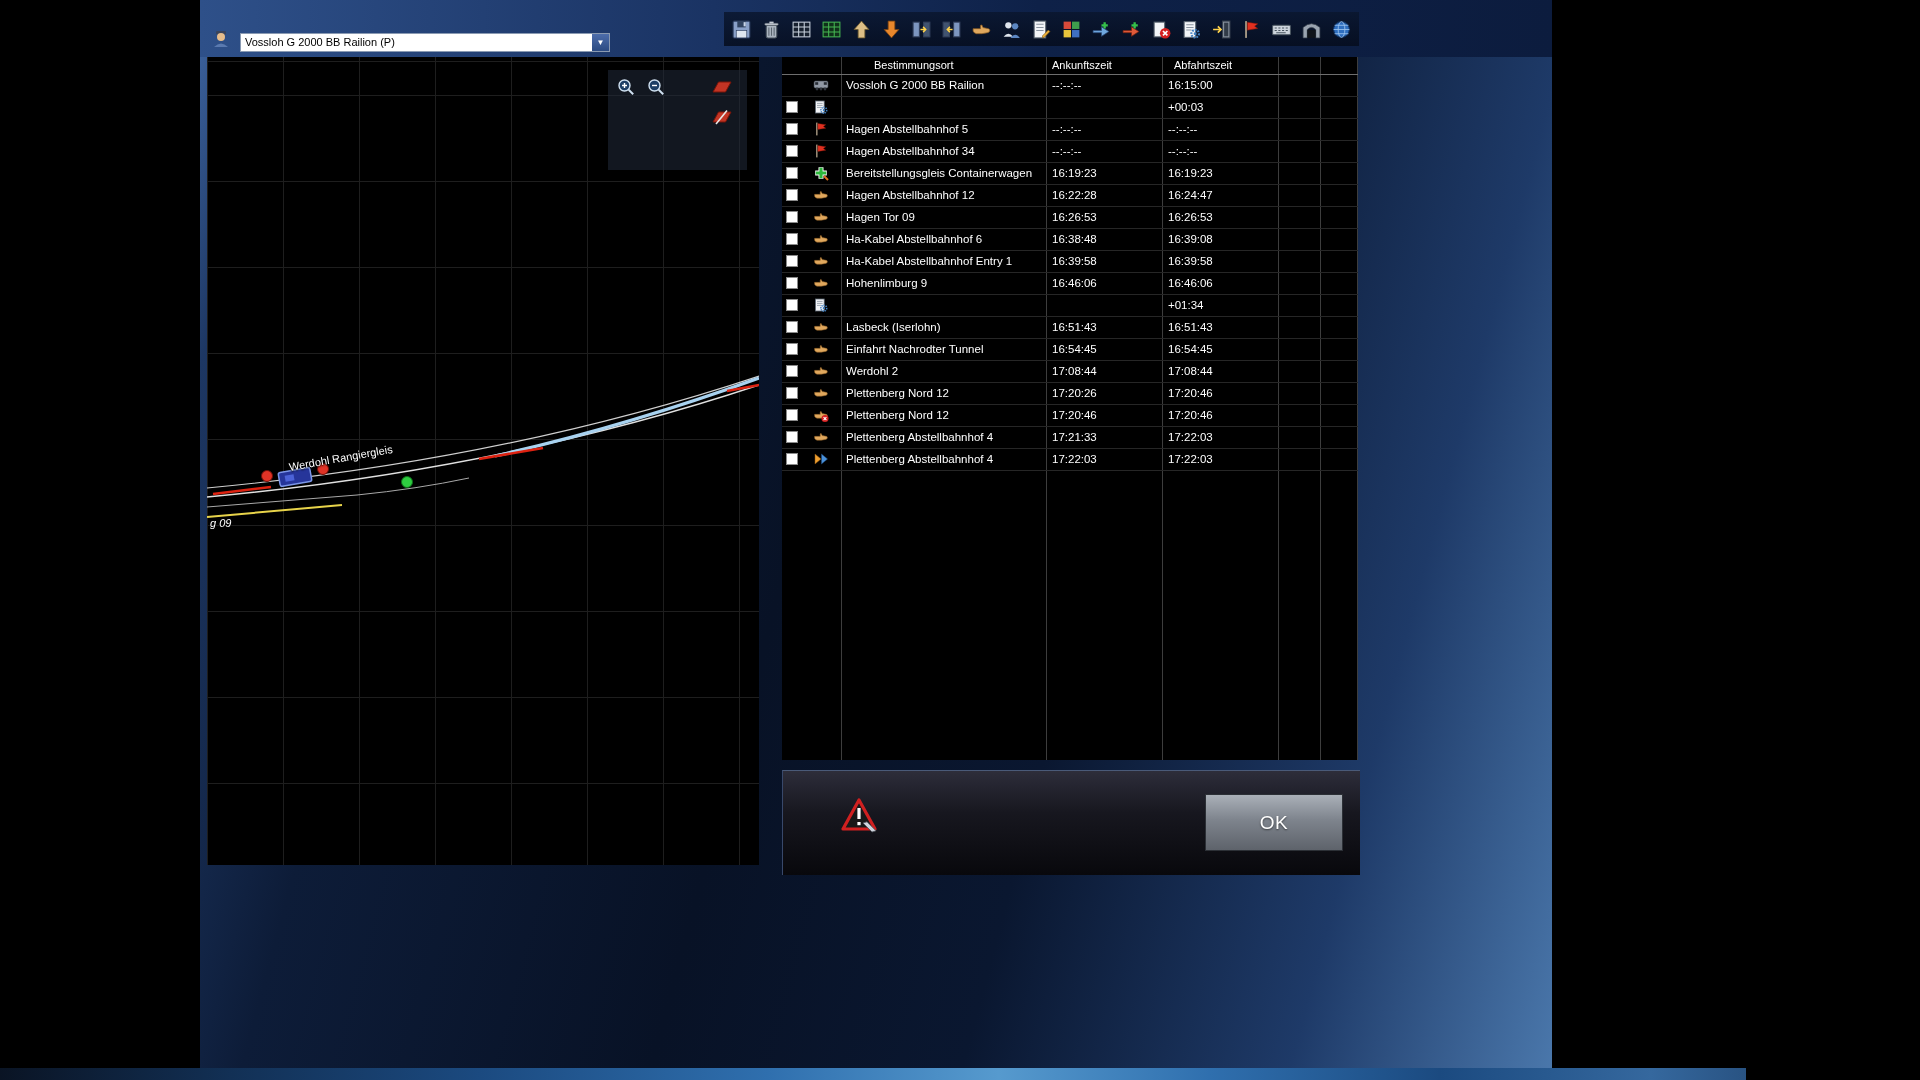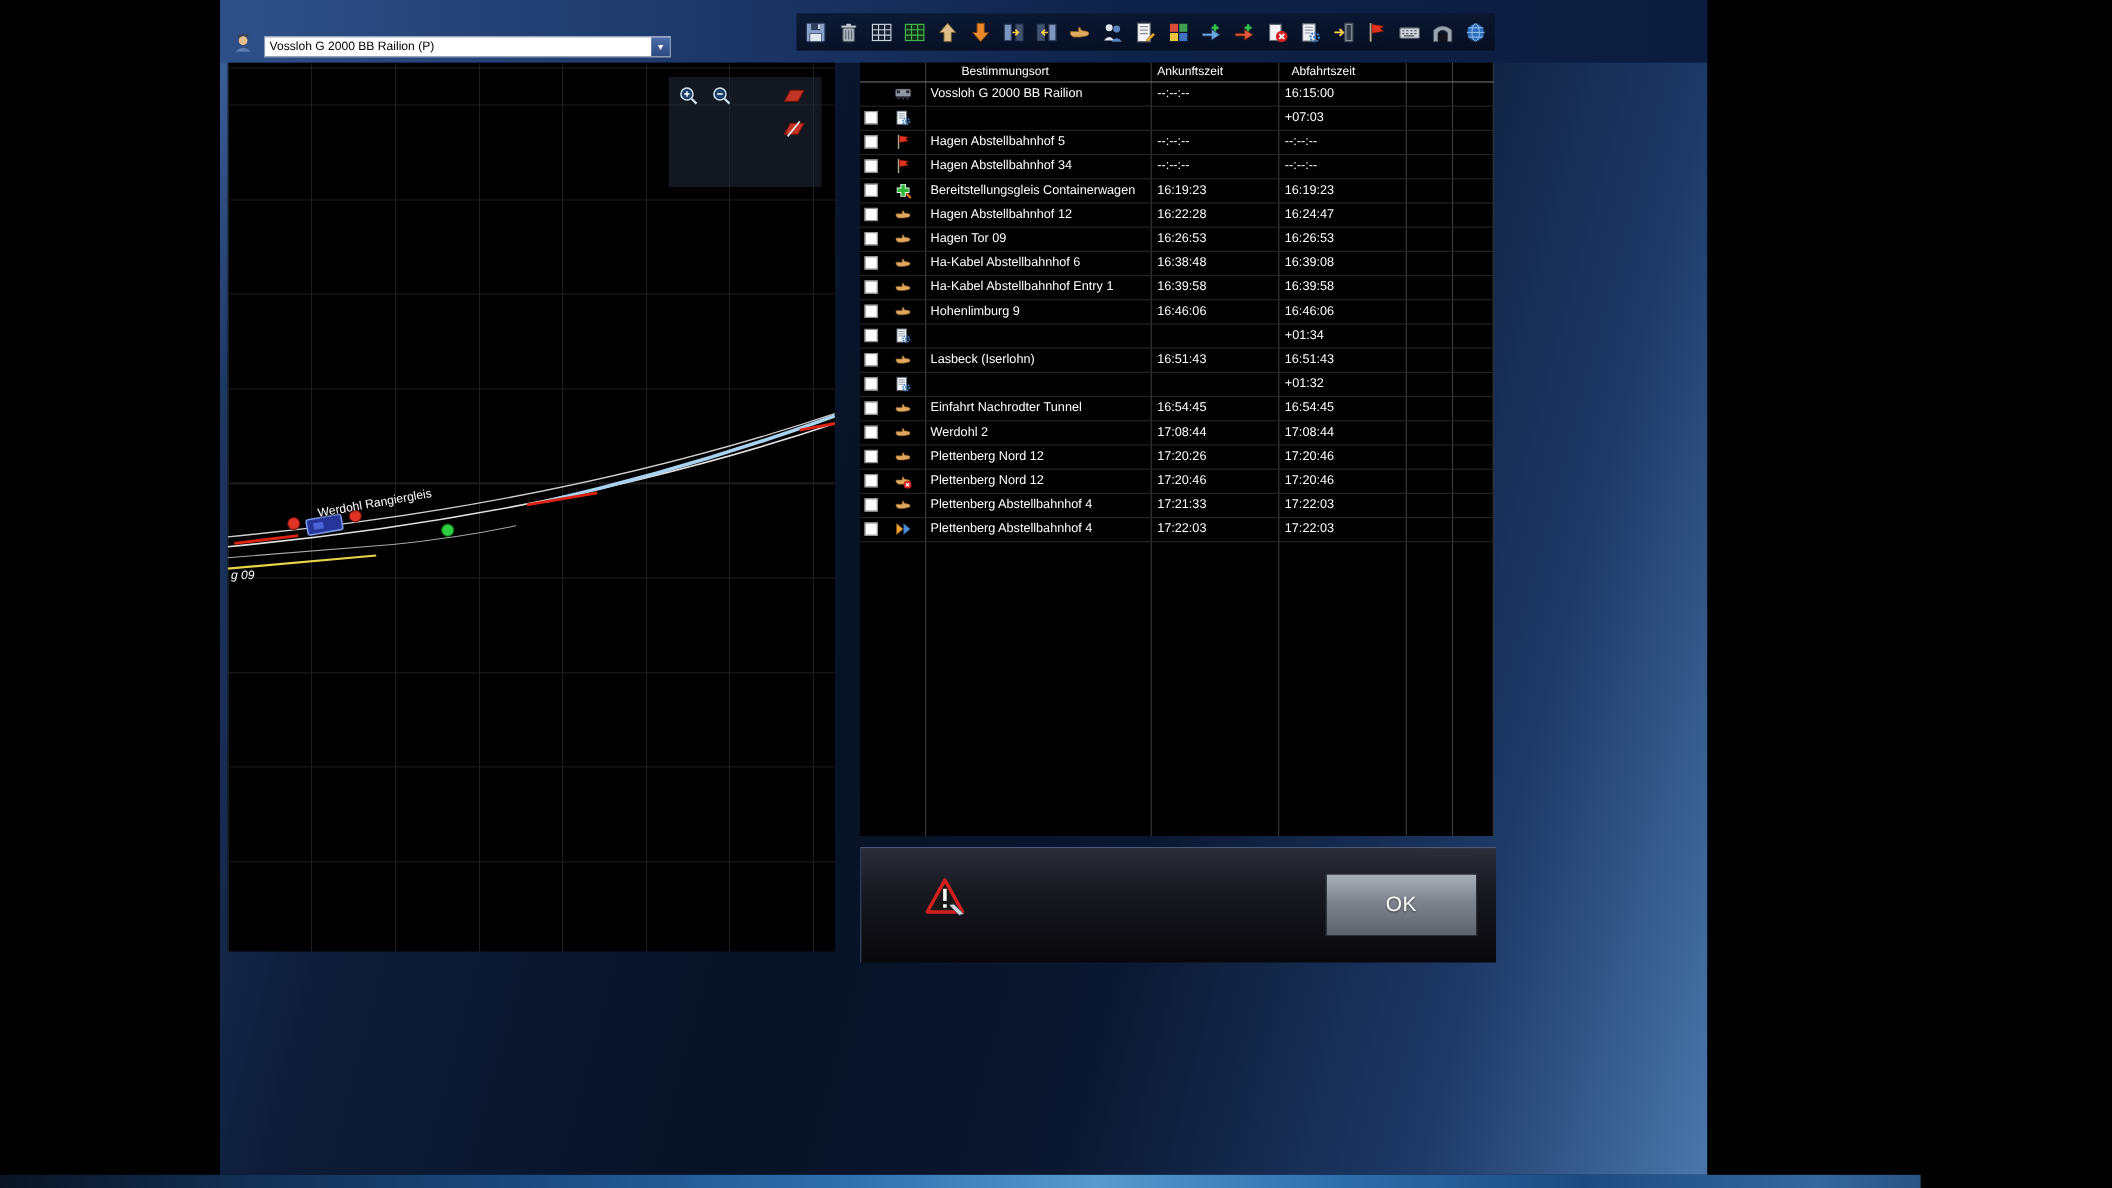--- a/index.html
+++ b/index.html
@@ -309,21 +309,21 @@
   <div class="trow">
     <span class="cb"></span>
     <span class="ic-cell"><svg viewBox="0 0 20 20">
                 <rect x="3" y="2.5" width="11" height="15" fill="#f2f4f7" stroke="#5a6570"></rect>
                 <path d="M5 5.5 h7 M5 8 h7 M5 10.5 h5" stroke="#8a94a0" stroke-width="1"></path>
                 <circle cx="13.5" cy="14" r="3.6" fill="none" stroke="#3f7fc2" stroke-width="2" stroke-dasharray="1.6 1.1"></circle>
                 <circle cx="13.5" cy="14" r="1.4" fill="#3f7fc2"></circle>
               </svg></span>
     <span class="name-cell"></span>
     <span class="arr-cell"></span>
-    <span class="dep-cell">+07:03</span>
+    <span class="dep-cell">+00:03</span>
   </div>
 
   <div class="trow">
     <span class="cb"></span>
     <span class="ic-cell"><svg viewBox="0 0 20 20">
                 <rect x="4" y="2" width="1.6" height="16" fill="#b8a890"></rect>
                 <path d="M6 3 L16 4.6 L13 6.8 L16 9 L6 10.6 Z" fill="#e03020" stroke="#7a1408" stroke-width="0.5"></path>
               </svg></span>
     <span class="name-cell">Hagen Abstellbahnhof 5</span>
     <span class="arr-cell">--:--:--</span>
@@ -419,32 +419,20 @@
   <div class="trow">
     <span class="cb"></span>
     <span class="ic-cell"><svg viewBox="0 0 20 20">
                 <path d="M2 9.2 L9 9.2 L9 6.8 Q9 5.2 10.4 5.8 L11.4 8.2 L16.6 9.2 Q18.2 9.7 17.9 11.2 Q17.6 12.7 15.9 13 L10.4 14 L5 14 Q2.8 13.4 2 11.6 Z" fill="#e0a85e" stroke="#8a5c22" stroke-width="0.7"></path>
               </svg></span>
     <span class="name-cell">Lasbeck (Iserlohn)</span>
     <span class="arr-cell">16:51:43</span>
     <span class="dep-cell">16:51:43</span>
   </div>
 
-  <div class="trow">
-    <span class="cb"></span>
-    <span class="ic-cell"><svg viewBox="0 0 20 20">
-                <rect x="3" y="2.5" width="11" height="15" fill="#f2f4f7" stroke="#5a6570"></rect>
-                <path d="M5 5.5 h7 M5 8 h7 M5 10.5 h5" stroke="#8a94a0" stroke-width="1"></path>
-                <circle cx="13.5" cy="14" r="3.6" fill="none" stroke="#3f7fc2" stroke-width="2" stroke-dasharray="1.6 1.1"></circle>
-                <circle cx="13.5" cy="14" r="1.4" fill="#3f7fc2"></circle>
-              </svg></span>
-    <span class="name-cell"></span>
-    <span class="arr-cell"></span>
-    <span class="dep-cell">+01:32</span>
-  </div>
 
   <div class="trow">
     <span class="cb"></span>
     <span class="ic-cell"><svg viewBox="0 0 20 20">
                 <path d="M2 9.2 L9 9.2 L9 6.8 Q9 5.2 10.4 5.8 L11.4 8.2 L16.6 9.2 Q18.2 9.7 17.9 11.2 Q17.6 12.7 15.9 13 L10.4 14 L5 14 Q2.8 13.4 2 11.6 Z" fill="#e0a85e" stroke="#8a5c22" stroke-width="0.7"></path>
               </svg></span>
     <span class="name-cell">Einfahrt Nachrodter Tunnel</span>
     <span class="arr-cell">16:54:45</span>
     <span class="dep-cell">16:54:45</span>
   </div>

